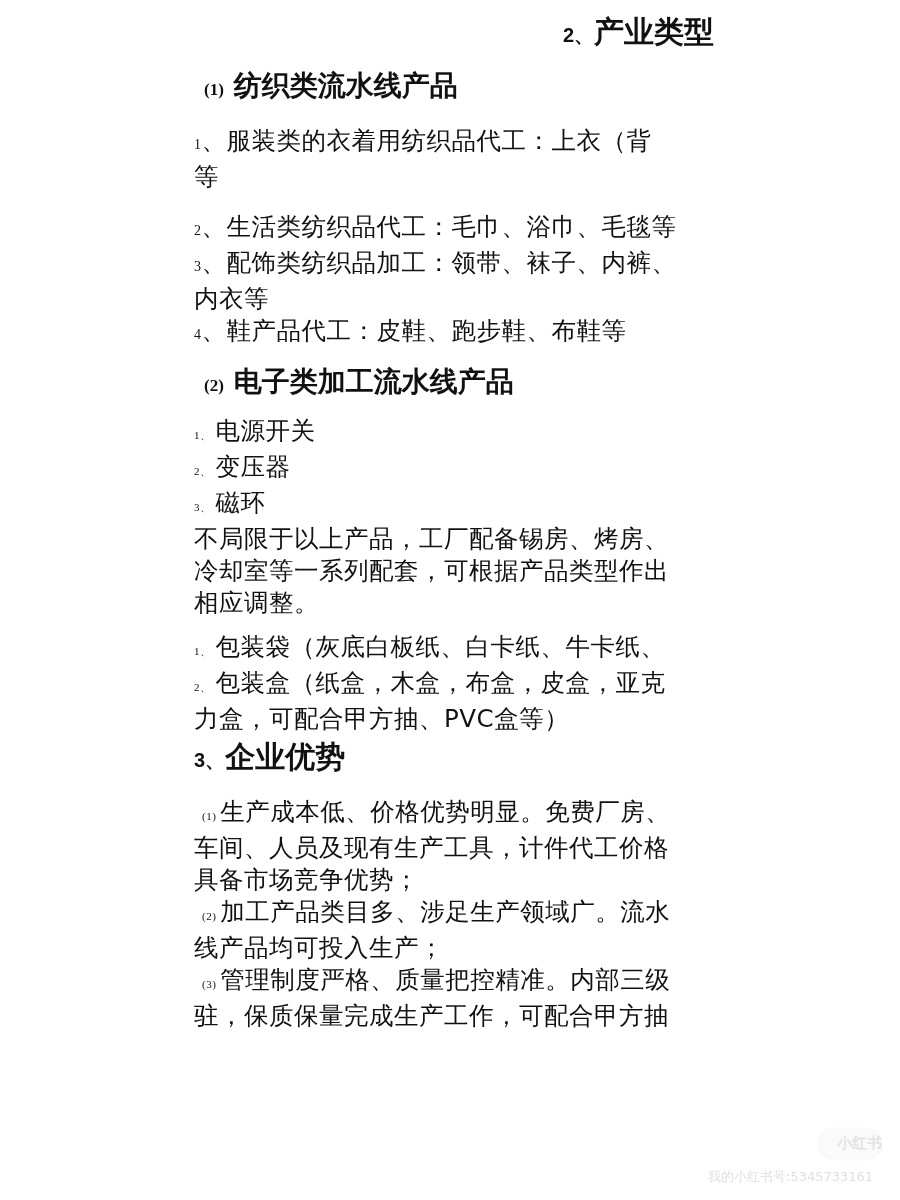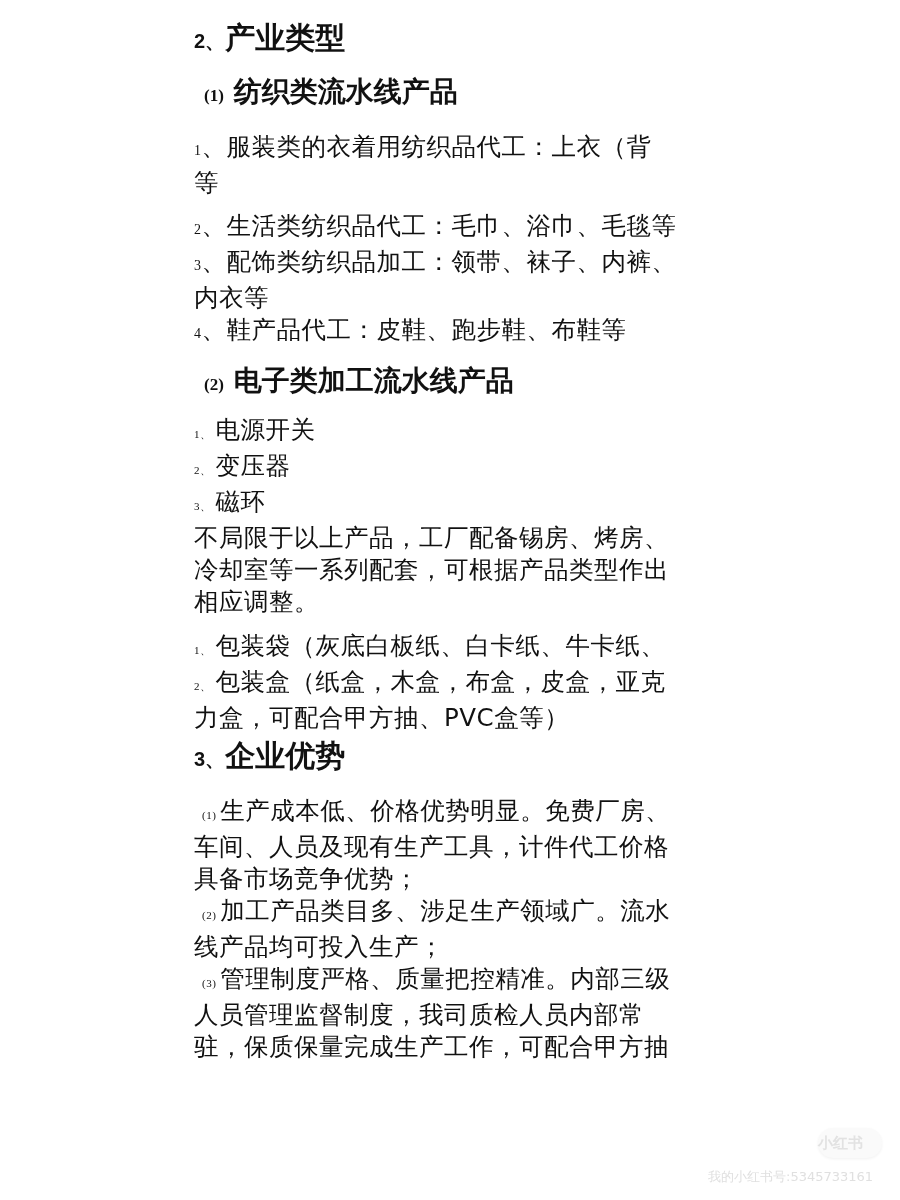--- a/index.html
+++ b/index.html
@@ -8,42 +8,42 @@
   .page { position: absolute; left: 194px; top: 0; width: 520px; }
   .h1 { font-size: 30px; font-weight: bold; line-height: 44px; margin-top: 0px; }
   .h1 .num { font-family: "Liberation Sans", sans-serif; font-size: 20px; font-weight: bold; }
   .h2 { font-size: 28px; font-weight: bold; line-height: 38px; padding-left: 10px; }
   .h2 .num { font-family: "Liberation Serif", serif; font-size: 17px; font-weight: bold; margin-right: 10px; }
   .p { font-size: 24.5px; line-height: 32px; letter-spacing: 0.5px; }
   .p .num { font-family: "Liberation Serif", serif; font-size: 14px; }
   .p .smallnum { font-family: "Liberation Serif", serif; font-size: 11px; margin-right: 4px; }
   .wm-badge { position: absolute; left: 818px; top: 1128px; width: 64px; height: 30px;
               border-radius: 15px; background: #fafafa; box-shadow: 0 1px 3px rgba(0,0,0,0.06);
-              color: #e2e2e2; font-size: 15px; font-weight: bold; text-align: left; line-height: 30px; }
+              color: #e2e2e2; font-size: 15px; font-weight: bold; text-align: right; line-height: 30px; }
   .wm-id { position: absolute; left: 708px; top: 1168px; font-size: 13px; color: #e0e0e0; white-space: nowrap; }
 </style>
 </head>
 <body>
 
 <div class="page">
 
-  <div class="h1" style="margin-top:16px;">
+  <div class="h1" style="margin-top:10px;text-align:right;">
     <span class="num">2、</span><span>产业类型</span>
   </div>
 
   <div class="h2" style="margin-top:10px;">
     <span class="num">(1)</span><span>纺织类流水线产品</span>
   </div>
 
   <div class="p" style="margin-top:16px;">
     <div><span class="num">1</span><span>、服装类的衣着用纺织品代工：上衣（背</span></div>
     <div>等</div>
   </div>
 
-  <div class="p" style="margin-top:11px;">
+  <div class="p" style="margin-top:18px;">
     <div><span class="num">2</span><span>、生活类纺织品代工：毛巾、浴巾、毛毯等</span></div>
   </div>
   <div class="p">
     <div><span class="num">3</span><span>、配饰类纺织品加工：领带、袜子、内裤、</span></div>
     <div>内衣等</div>
   </div>
   <div class="p">
     <div><span class="num">4</span><span>、鞋产品代工：皮鞋、跑步鞋、布鞋等</span></div>
   </div>
 
@@ -82,21 +82,20 @@
       <div><span class="smallnum" style="margin-left:8px;">(1)</span><span>生产成本低、价格优势明显。免费厂房、</span></div>
       <div>车间、人员及现有生产工具，计件代工价格</div>
       <div>具备市场竞争优势；</div>
     </div>
     <div>
       <div><span class="smallnum" style="margin-left:8px;">(2)</span><span>加工产品类目多、涉足生产领域广。流水</span></div>
       <div>线产品均可投入生产；</div>
     </div>
     <div>
       <div><span class="smallnum" style="margin-left:8px;">(3)</span><span>管理制度严格、质量把控精准。内部三级</span></div>
-      <div>人员管理监督制度，我司质检人员内部常</div>
       <div>驻，保质保量完成生产工作，可配合甲方抽</div>
 
     </div>
   </div>
 </div>
 
 <div class="wm-badge">小红书</div>
 <div class="wm-id">我的小红书号:5345733161</div>
 
 </body></html>

